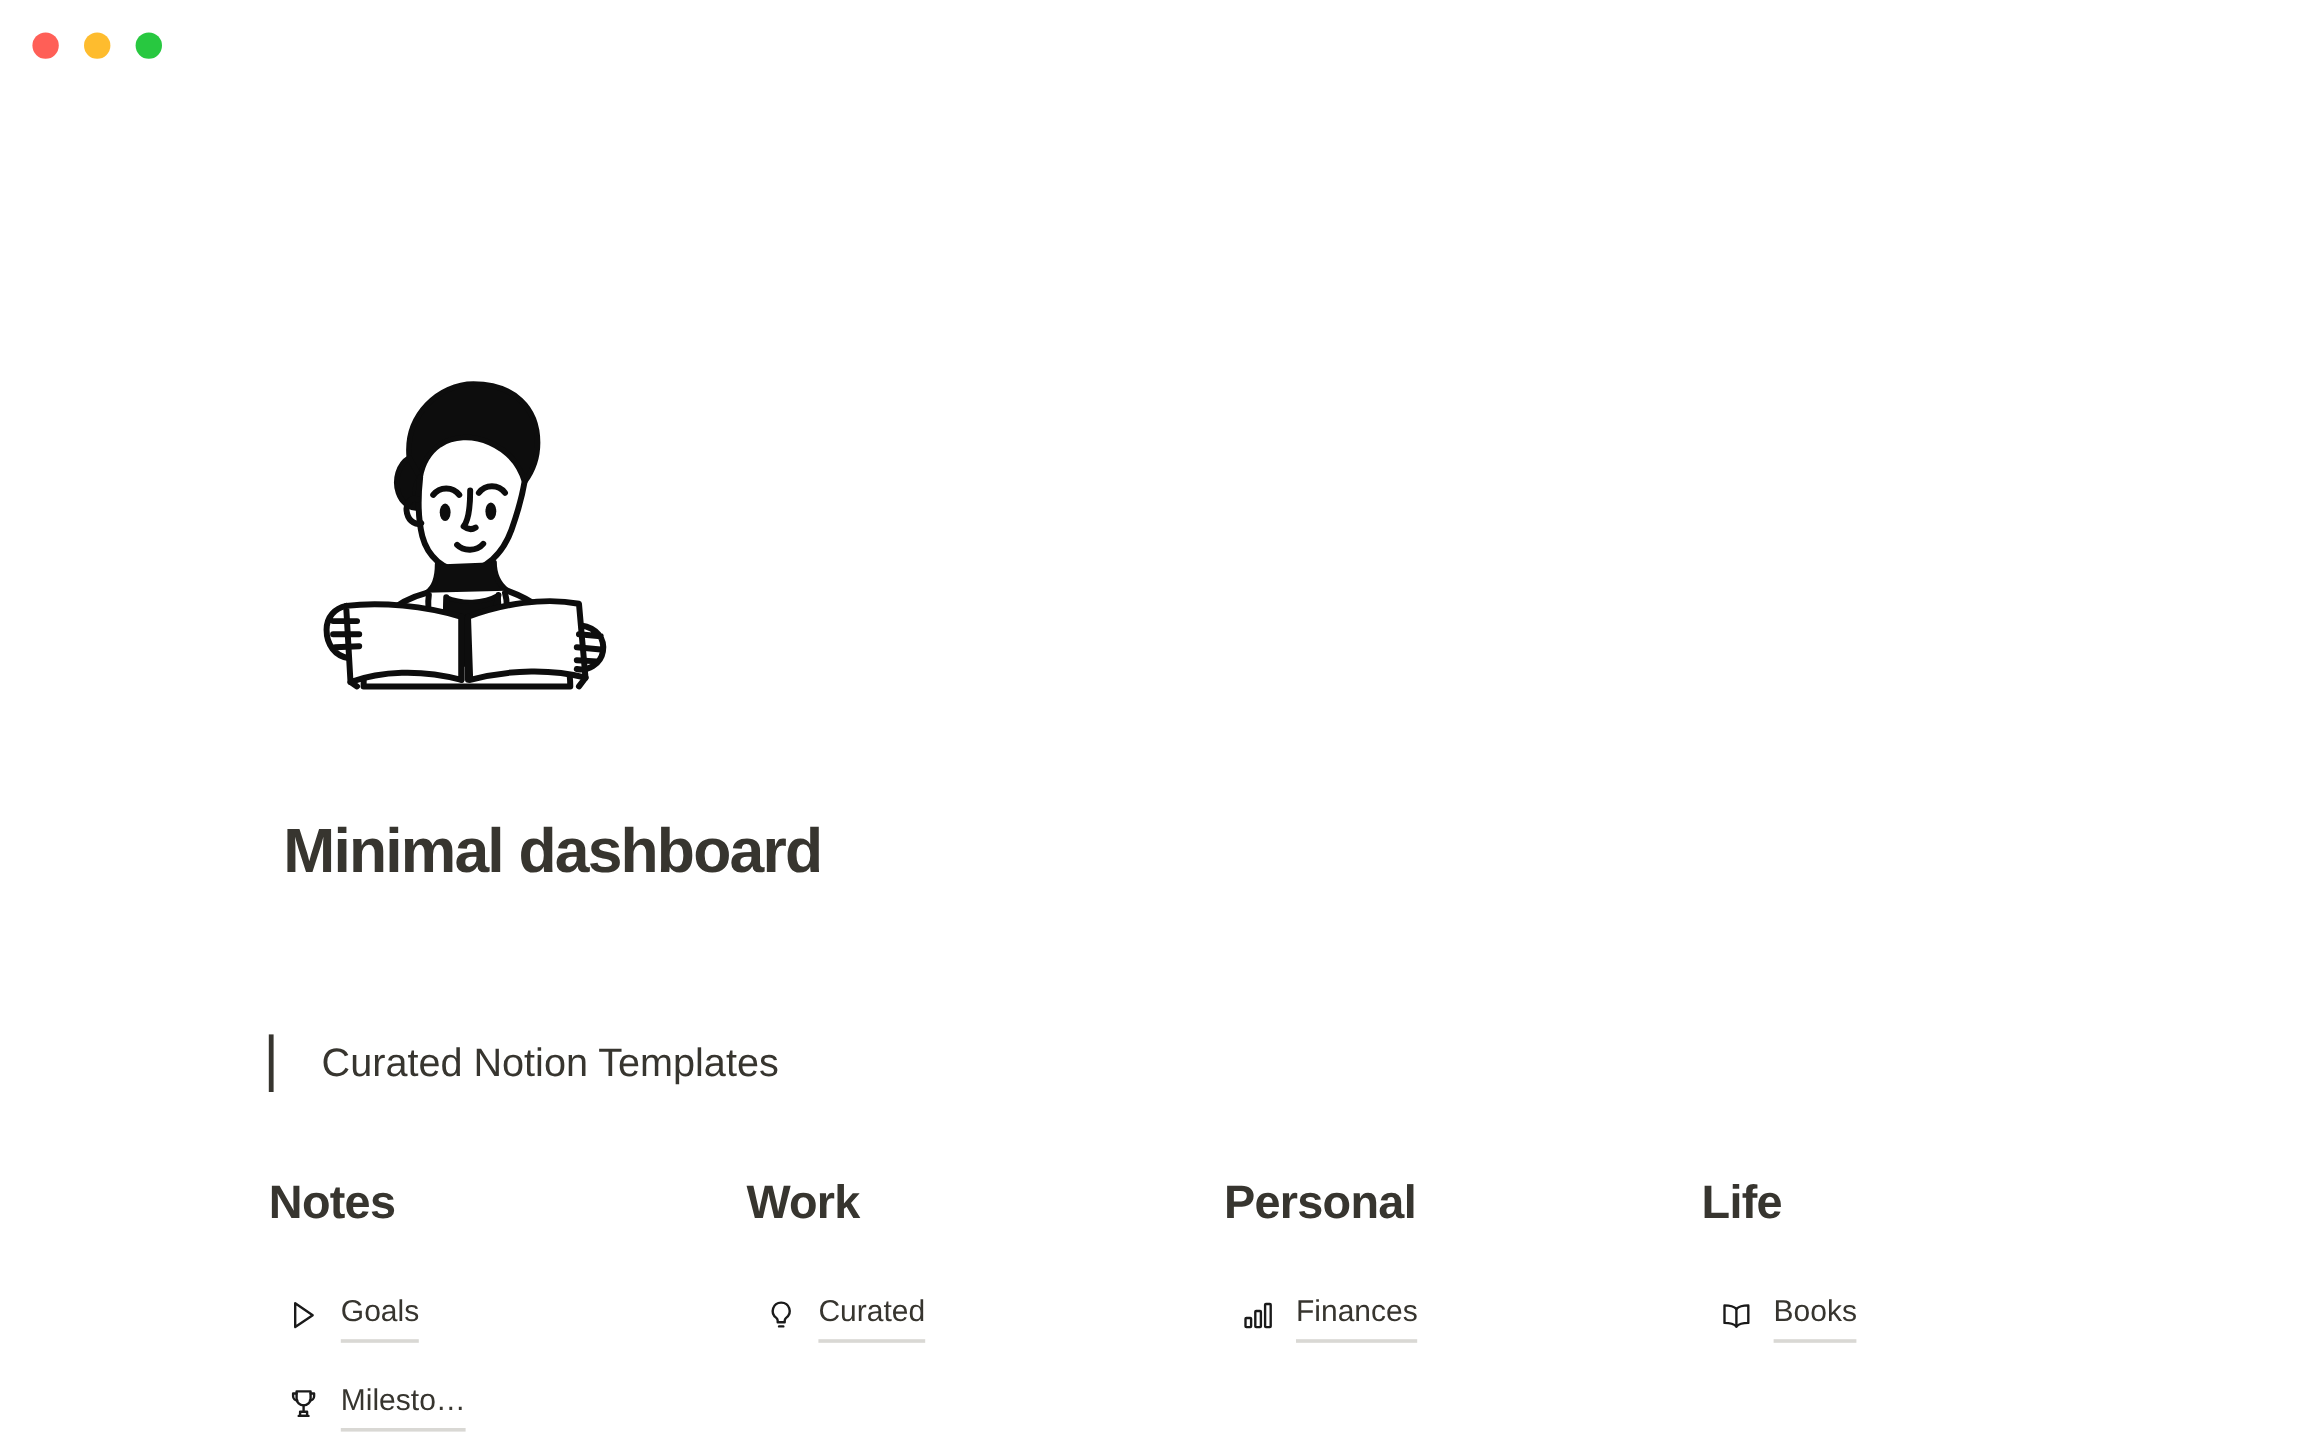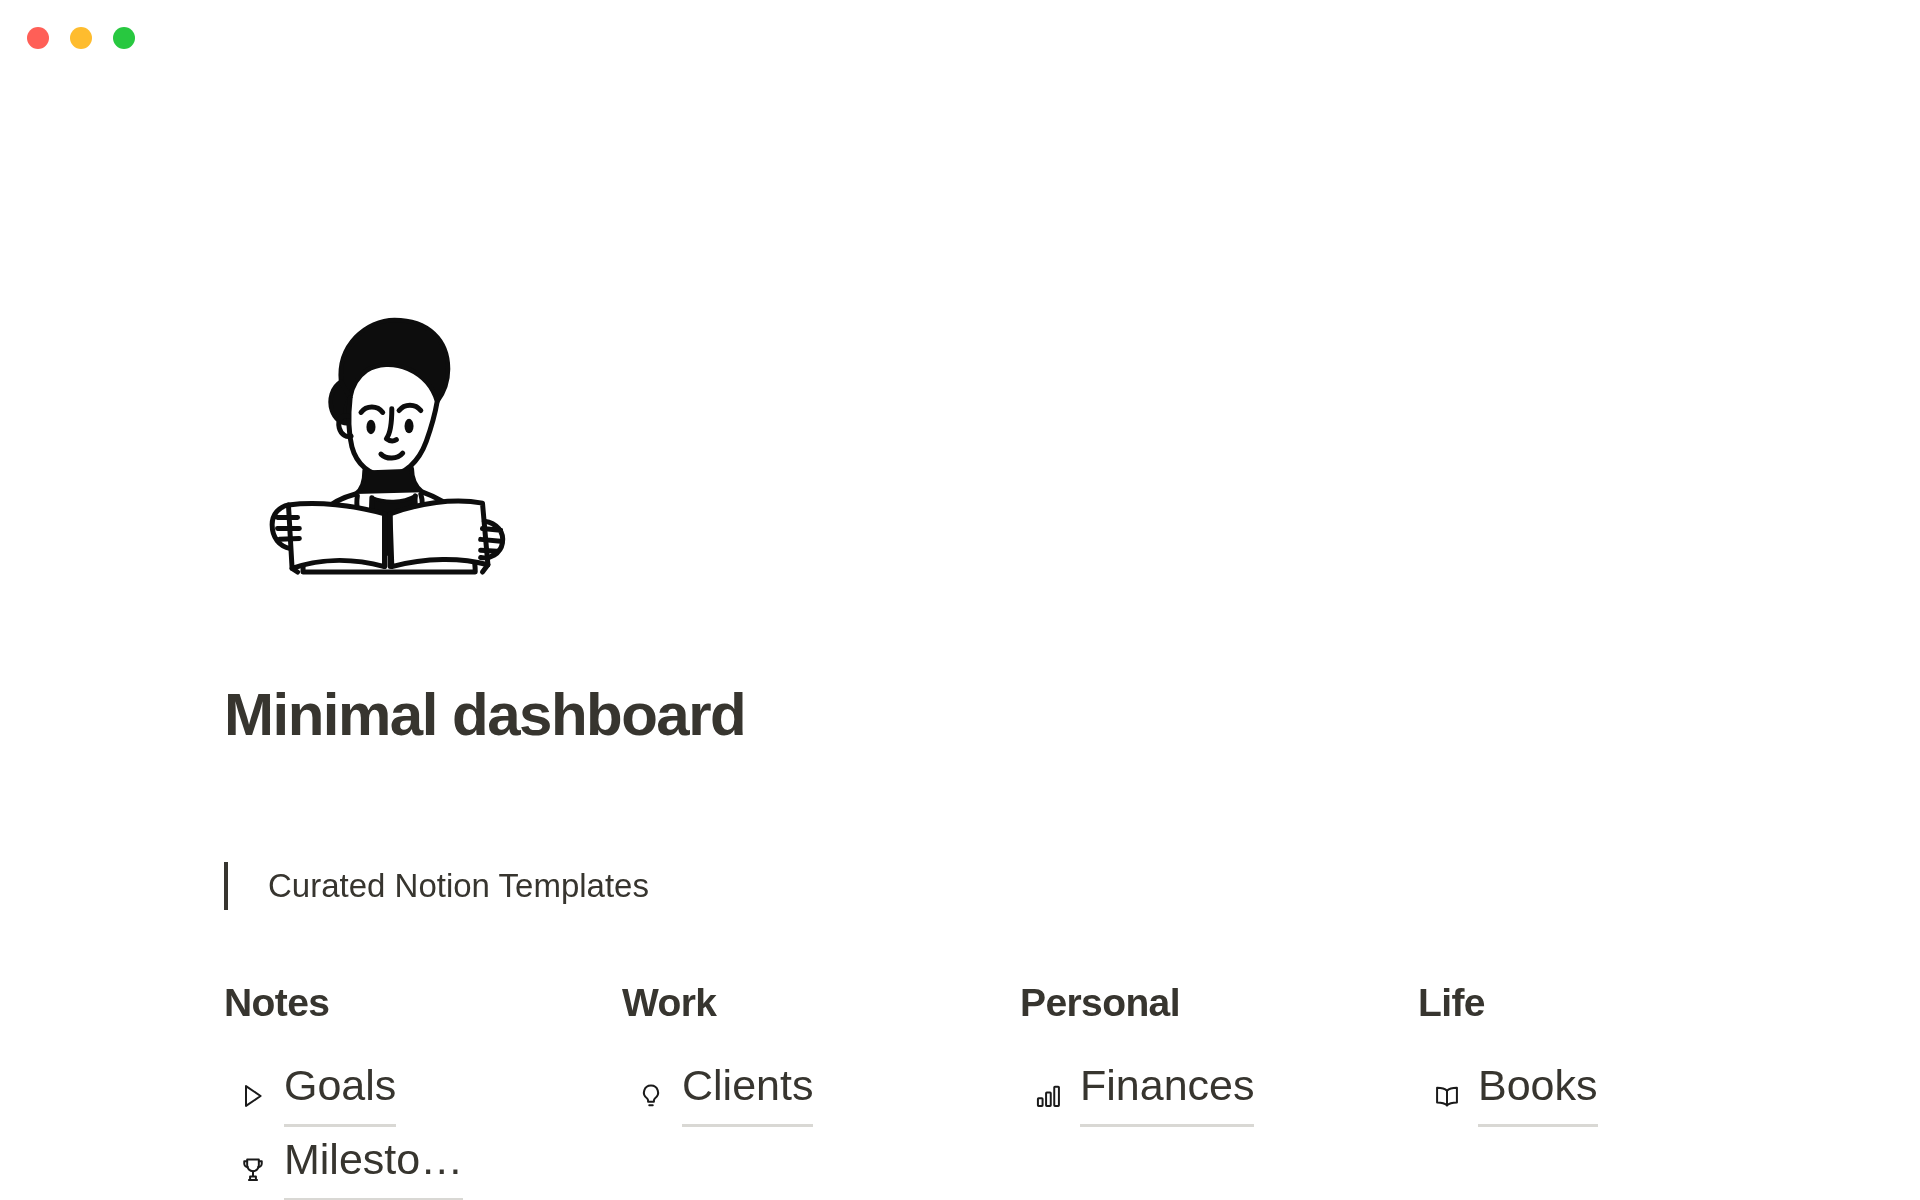--- a/index.html
+++ b/index.html
@@ -60,23 +60,23 @@
     left: 254px;
     top: 292px;
     width: 272px;
     height: 288px;
   }
   .page-icon svg { display: block; width: 100%; height: 100%; }
 
   
   .page-title {
     position: absolute;
-    left: 224px;
+    left: 236px;
     top: 682px;
-    font-size: 60px;
+    font-size: 52px;
     line-height: 1.1;
     font-weight: 700;
     letter-spacing: -1.5px;
     color: #37352f;
     white-space: nowrap;
   }
 
   
   .quote-block {
     position: absolute;
@@ -137,26 +137,26 @@
     flex: 0 0 34px;
     display: flex;
     align-items: center;
     justify-content: center;
     color: #1a1a1a;
     margin-right: 14px;
   }
   .link-icon svg { display: block; }
 
   .link-label {
-    font-size: 43px;
+    font-size: 25px;
     line-height: 40px;
     font-weight: 400;
     color: #37352f;
     border-bottom: 3px solid #d9d8d4;
-    padding-bottom: 19px;
+    padding-bottom: 3px;
     white-space: nowrap;
     cursor: pointer;
   }
 </style>
 </head>
 <body>
 
 <div class="page">
 
   <div class="window-chrome">
@@ -264,21 +264,21 @@
       <div class="column-title">Work</div>
 
 
       <div class="link-row">
         <span class="link-icon">
           <svg width="28" height="28" viewBox="0 0 24 24" fill="none" stroke="#1a1a1a" stroke-width="1.7" stroke-linejoin="round" stroke-linecap="round">
             <path d="M12 3a6 6 0 0 0-3.5 10.9c.6.5 1 1.2 1 2V17h5v-1.1c0-.8.4-1.5 1-2A6 6 0 0 0 12 3z"></path>
             <path d="M10.5 20h3"></path>
           </svg>
         </span>
-        <span class="link-label">Clients</span>
+        <span class="link-label">Curated</span>
       </div>
     </div>
 
     <div class="column">
       <div class="column-title">Personal</div>
 
       <div class="link-row">
         <span class="link-icon">
           <svg width="28" height="28" viewBox="0 0 24 24" fill="none" stroke="#1a1a1a" stroke-width="1.7" stroke-linejoin="round" stroke-linecap="round">
             <rect x="2.5" y="14" width="4" height="6.5" rx="0.6"></rect>

